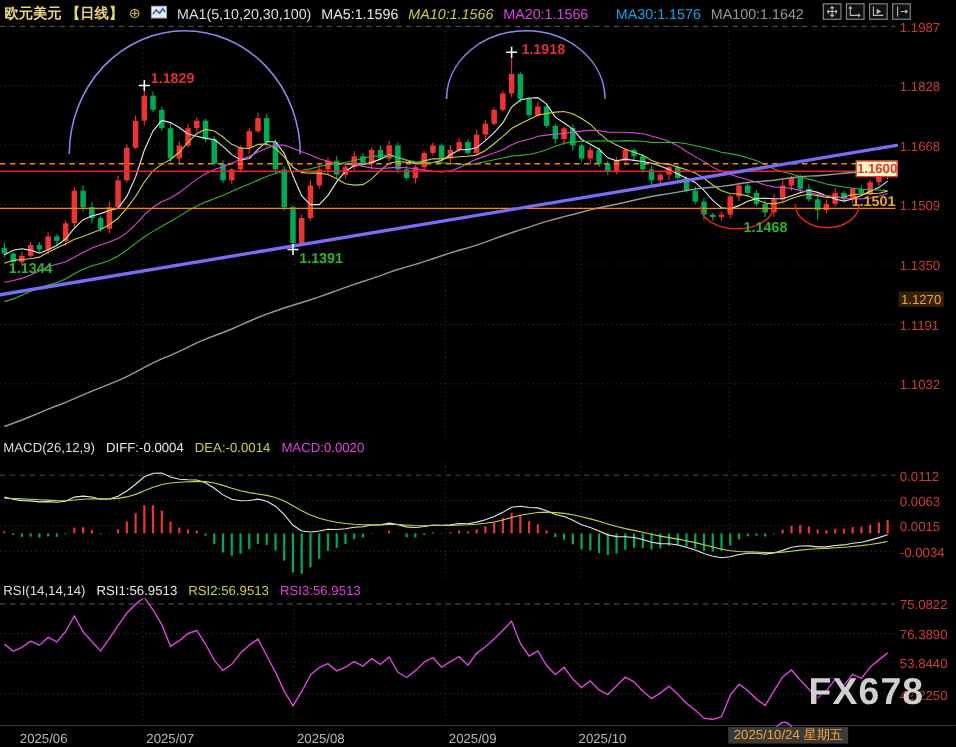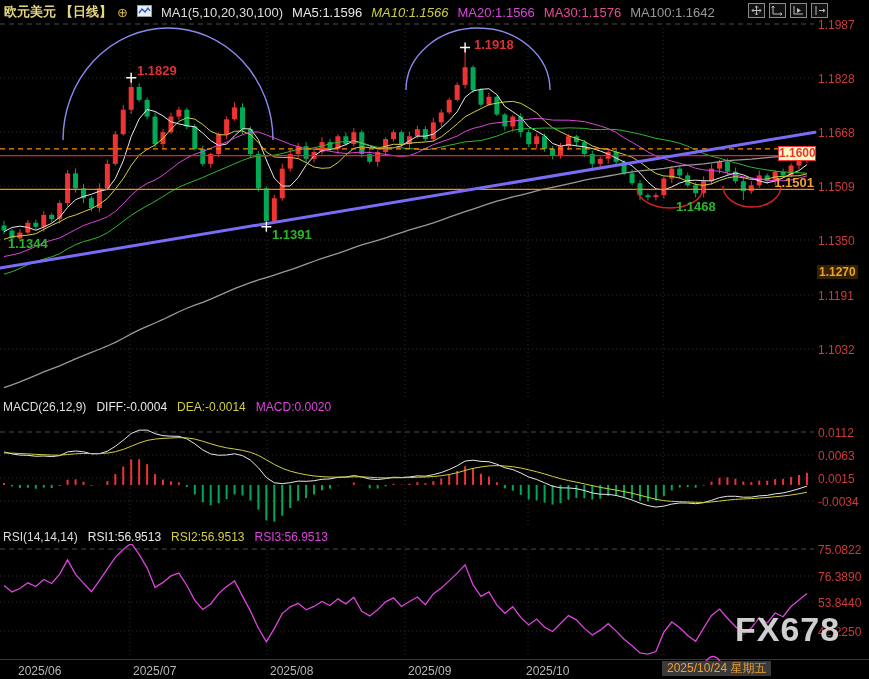--- a/index.html
+++ b/index.html
@@ -18,21 +18,21 @@
   .axlab{position:absolute;font-size:12px;color:#cc3b3b;white-space:nowrap;z-index:4;}
   .xlab{position:absolute;top:664px;font-size:12px;color:#b8b8b8;white-space:nowrap;z-index:4;}
   .datebox{position:absolute;top:661px;height:15px;line-height:15px;background:#3a3a3a;
            padding:0 5px;font-size:12px;z-index:4;}
   .tag1600{position:absolute;left:778px;top:146px;width:36px;height:13px;line-height:13px;
            border:1px solid #ee3333;color:#ee3333;background:#fef9c3;font-size:12px;font-weight:bold;
            text-align:center;z-index:4;}
   .tag1501{position:absolute;left:768px;top:175px;width:46px;color:#f0a030;font-size:13px;
            font-weight:bold;text-align:right;z-index:4;}
   .tag1270{position:absolute;left:817px;top:265px;color:#f0a030;background:#332200;
-           font-size:12px;font-weight:bold;padding:0 2px;z-index:4;}
+           font-size:12px;font-weight:normal;padding:0 2px;z-index:4;}
   .watermark{position:absolute;left:735px;top:610px;font-size:34px;font-weight:bold;
              color:rgba(225,225,225,0.92);letter-spacing:1px;z-index:6;
              text-shadow:1px 1px 2px #000;}
 </style>
 </head>
 <body>
 
 <div id="root">
 
   <svg id="cv" width="869" height="679">
@@ -426,21 +426,21 @@
     <span>
       <svg width="15" height="12">
           <rect x="0.5" y="0.5" width="14" height="11" fill="#e8eef6" stroke="#99a"></rect>
           <polyline points="2,8 5,4 8,7 11,3 13,6" fill="none" stroke="#2255cc" stroke-width="1.3"></polyline>
         </svg>
     </span>
     <span>MA1(5,10,20,30,100)</span>
     <span style="color: rgb(232, 232, 232);">MA5:1.1596</span>
     <span style="color: rgb(207, 207, 63); font-style: italic;">MA10:1.1566</span>
     <span style="color: rgb(221, 68, 221);">MA20:1.1566</span>
-    <span style="color: #ec4899;">MA30:1.1576</span>
+    <span style="color: #0ea5e9; margin-left: 16px;">MA30:1.1576</span>
     <span style="color: rgb(153, 153, 153);">MA100:1.1642</span>
     <span class="toolic">
       <span><svg width="15" height="13">
             <path d="M7.5 2v9M3 6.5h9M7.5 2l-1.6 1.6M7.5 2l1.6 1.6M7.5 11l-1.6-1.6M7.5 11l1.6-1.6M3 6.5l1.6-1.6M3 6.5l1.6 1.6M12 6.5l-1.6-1.6M12 6.5l-1.6 1.6" stroke="#bbb" fill="none"></path>
           </svg></span>
       <span><svg width="15" height="13">
             <path d="M3 2v8h9M3 2l-1.3 1.8M3 2l1.3 1.8M12 10l-1.8-1.3M12 10l-1.8 1.3" stroke="#bbb" fill="none"></path>
           </svg></span>
       <span><svg width="15" height="13">
             <path d="M3 2v8h9" stroke="#bbb" fill="none"></path>

